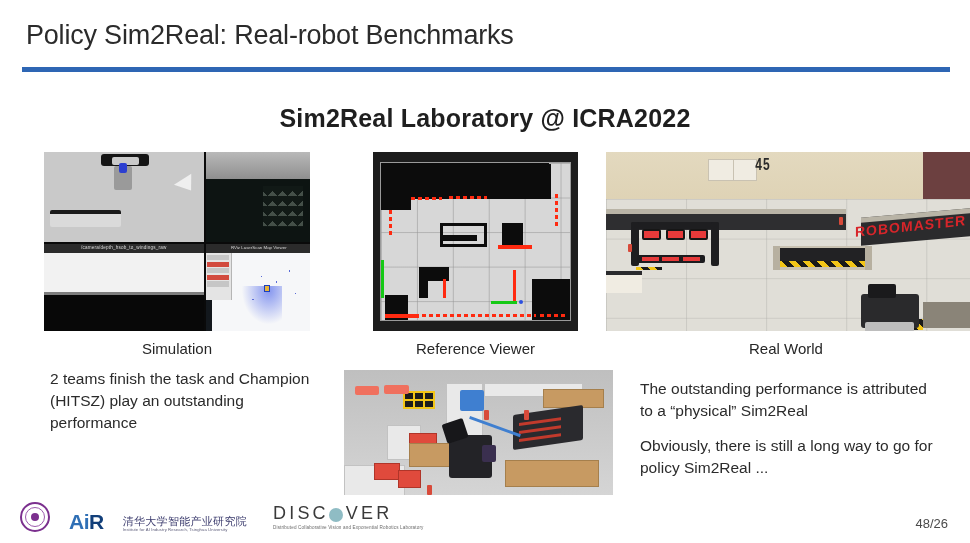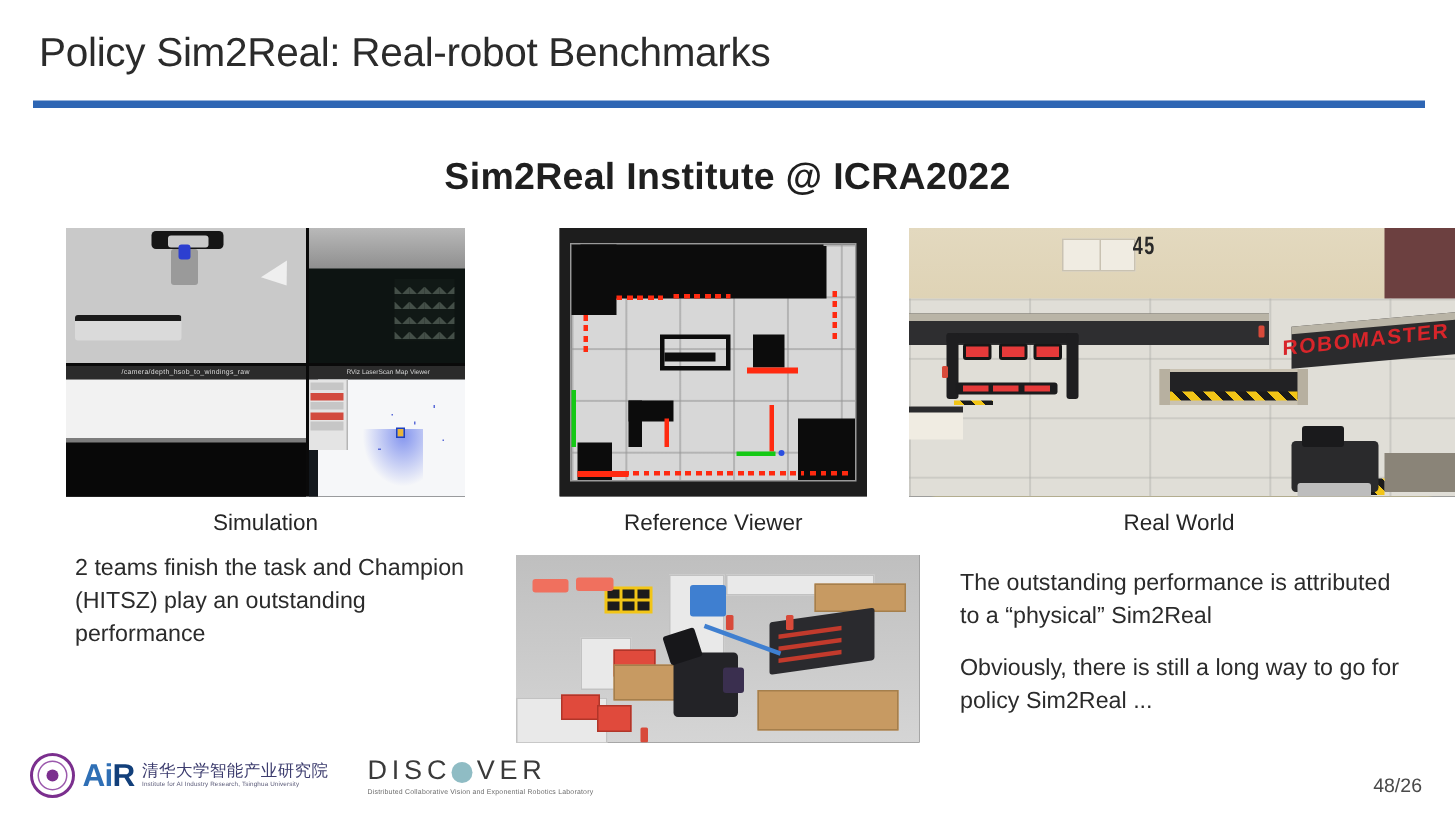--- a/index.html
+++ b/index.html
@@ -83,21 +83,21 @@
     color: #4a4a4a;
   }
   .logos {
     position: absolute;
     left: 20px; bottom: 6px;
     height: 40px;
     display: flex;
     align-items: center;
     gap: 26px;
   }
-  .logo-air { display: flex; align-items: center; gap: 5px; }
+  .logo-air { display: flex; align-items: flex-end; gap: 19px; }
   .seal {
     width: 26px; height: 26px; border-radius: 50%;
     border: 2px solid #7b2f8e;
     position: relative;
     background: #ffffff;
     flex: 0 0 auto;
   }
   .seal::before {
     content: "";
     position: absolute; inset: 3px;
@@ -280,21 +280,21 @@
   }
   .rdash.v {
     width: 3px; height: auto;
     background: repeating-linear-gradient(to bottom, #ff2a10 0 4px, transparent 4px 7px);
   }
   .axis-x { position: absolute; height: 3px; background: #15c915; }
   .axis-y { position: absolute; width: 3px; background: #ff2a10; }
   .axis-z { position: absolute; width: 4px; height: 4px; background: #2b4fe0; border-radius: 50%; }
 
   
-  .real-scene { position: absolute; inset: 0; background: #fde047; border-radius: 18px; }
+  .real-scene { position: absolute; inset: 0; background: #fde047; }
   .rs-wall {
     position: absolute; left: 0; top: 0; width: 100%; height: 30%;
     background: linear-gradient(#e3d9bf, #ded2b4);
   }
   .rs-wall-dark {
     position: absolute; right: 0; top: 0; width: 13%; height: 30%;
     background: #6c4040;
   }
   .rs-numbers {
     position: absolute; left: 41%; top: 3%;
@@ -457,21 +457,21 @@
   }
 </style>
 </head>
 <body>
 
 <div class="slide">
 
   <div class="slide-title">Policy Sim2Real: Real-robot Benchmarks</div>
   <div class="title-rule"></div>
 
-  <div class="subtitle">Sim2Real Institute @ ICRA2022</div>
+  <div class="subtitle">Sim2Real Laboratory @ ICRA2022</div>
 
   <div class="fig fig-sim">
     <div class="sim-grid">
       <div class="q q1">
         <div class="gantry"></div>
         <div class="bot"></div>
         <div class="bench"></div>
         <div class="cone"></div>
       </div>
       <div class="q q2">

